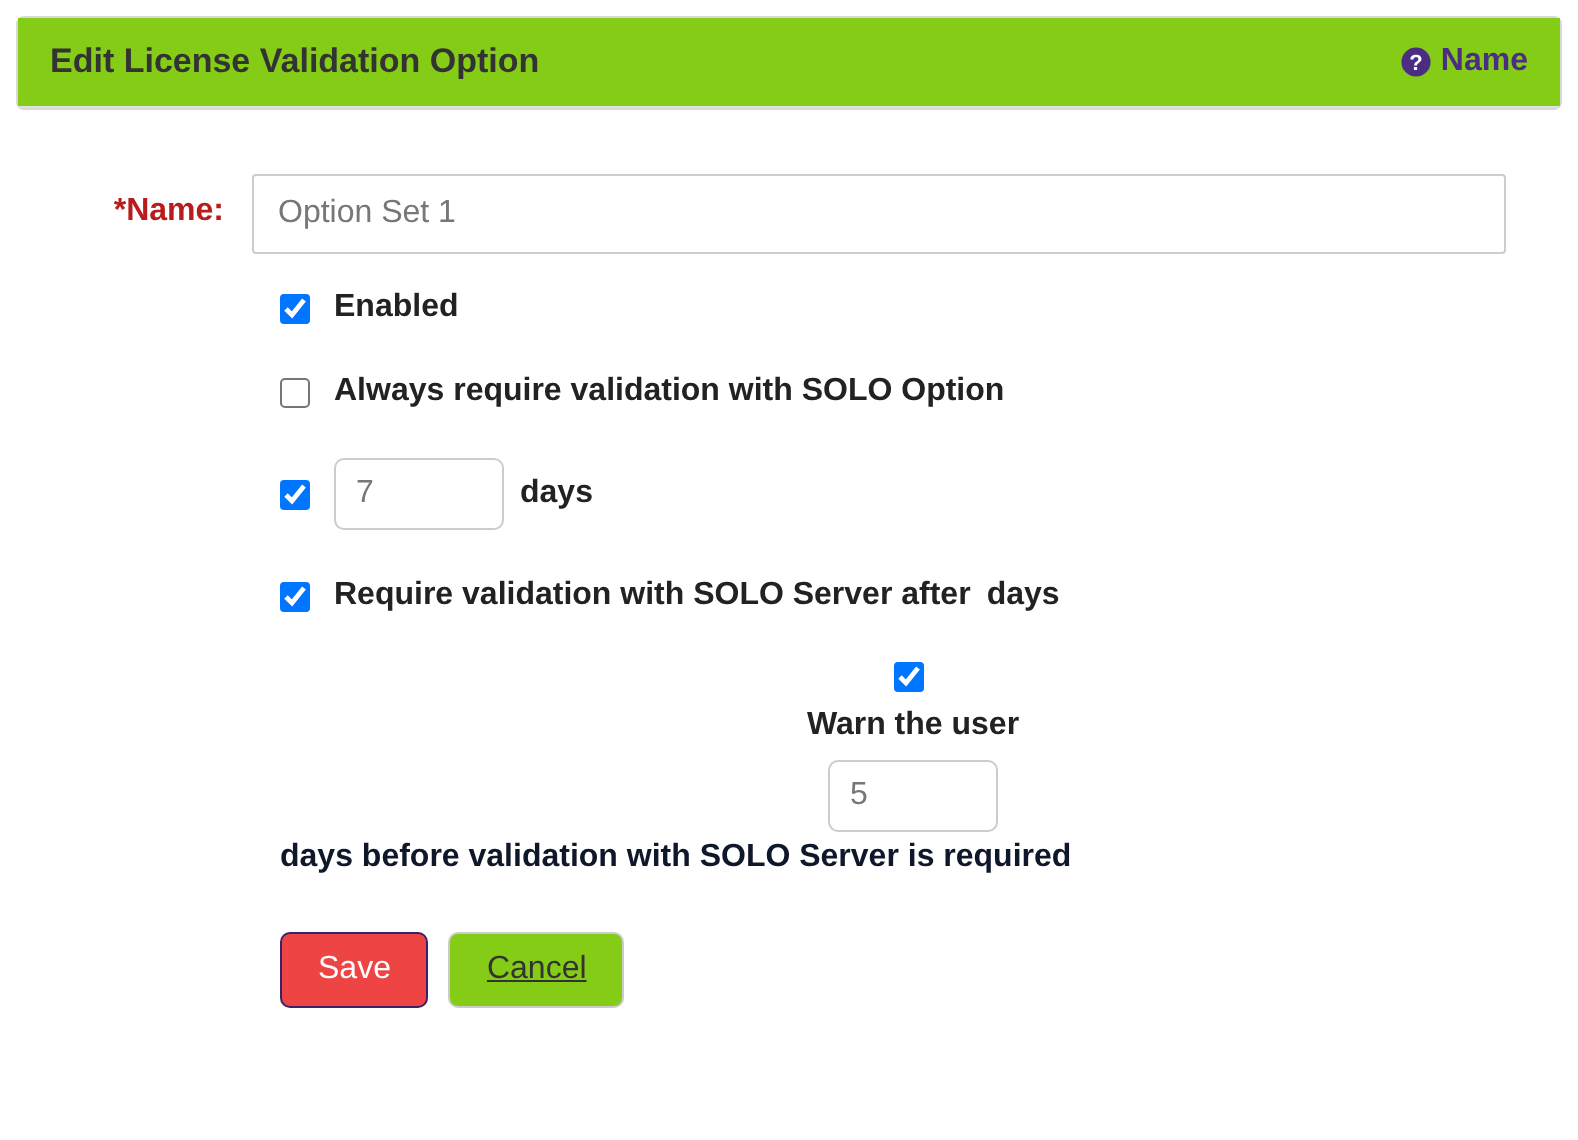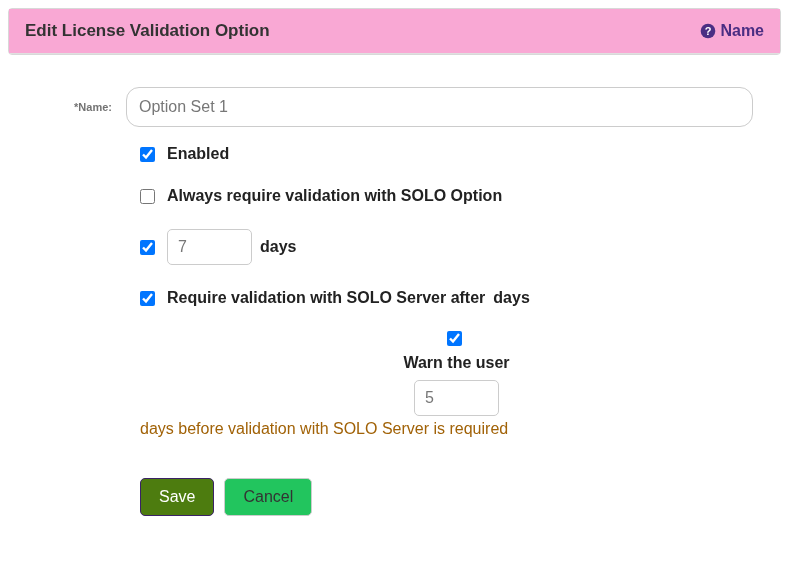--- a/index.html
+++ b/index.html
@@ -13,21 +13,21 @@
       width: 789px;
       height: 570px;
       overflow: hidden;
     }
     .panel {
       margin: 8px;
       border: 1px solid #d8d8d8;
       border-radius: 4px;
     }
     .panel-header {
-      background: #f9a8d4;
+      background: #84cc16;
       padding: 12px 16px;
       display: flex;
       justify-content: space-between;
       align-items: center;
       border-bottom: 1px solid #e0e0e0;
     }
     .panel-title {
       font-size: 17px;
       font-weight: bold;
       color: #333;
@@ -54,36 +54,36 @@
       align-items: flex-start;
       margin-bottom: 18px;
     }
     .label-col {
       width: 110px;
       text-align: right;
       padding-right: 14px;
       padding-top: 10px;
     }
     .name-label {
-      color: #737373;
-      font-weight: bold;
-      font-size: 11px;
+      color: #b91c1c;
+      font-weight: bold;
+      font-size: 16px;
     }
     .field-col {
       flex: 1;
       padding-right: 20px;
     }
     input[type="text"].name-input {
       width: 100%;
       max-width: 640px;
       padding: 10px 12px;
       font-size: 16px;
       color: #777;
       border: 1px solid #ccc;
-      border-radius: 13px;
+      border-radius: 2px;
     }
     .opt-row {
       margin-left: 124px;
       margin-bottom: 24px;
       display: flex;
       align-items: center;
       flex-wrap: wrap;
       gap: 8px;
       font-size: 16px;
       font-weight: bold;
@@ -104,46 +104,47 @@
       padding: 8px 10px;
       font-size: 16px;
       color: #777;
       border: 1px solid #ccc;
       border-radius: 5px;
       font-weight: normal;
     }
     .sub-text {
       margin-left: 124px;
       font-size: 16px;
-      font-weight: normal;
-      color: #a16207;
-      margin-bottom: 40px;
+      font-weight: bold;
+      color: #0f172a;
+      margin-bottom: 28px;
     }
     .btn-row {
       margin-left: 124px;
       display: flex;
       gap: 10px;
     }
     .btn {
       padding: 9px 18px;
       font-size: 16px;
       border-radius: 5px;
       cursor: pointer;
       border: 1px solid transparent;
     }
     .btn-primary {
-      background: #4d7c0f;
+      background: #ef4444;
       color: #fff;
       border-color: #3a2266;
       text-align: right;
     }
     .btn-default {
-      background: #22c55e;
+      background: #84cc16;
       color: #333;
       border: 1px solid #ccc;
+      text-decoration: underline;
     }
   </style>
 </head>
 <body>
 
 <div class="panel">
   <div class="panel-header">
     <div class="panel-title">Edit License Validation Option</div>
     <a class="help-link">
       <svg class="help-icon" viewBox="0 0 16 16" fill="#4b2e83">

